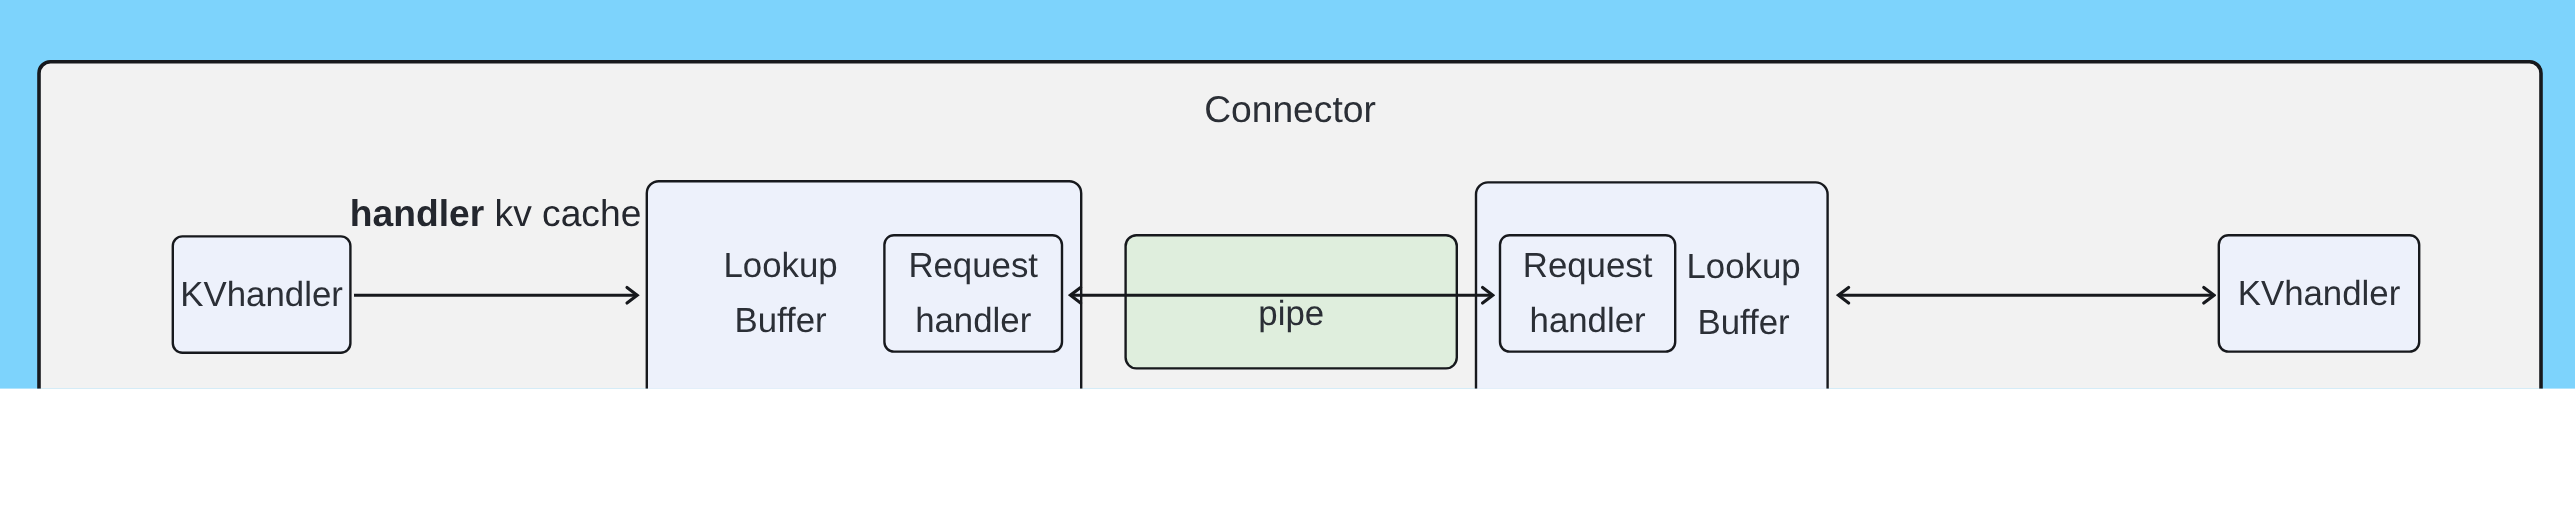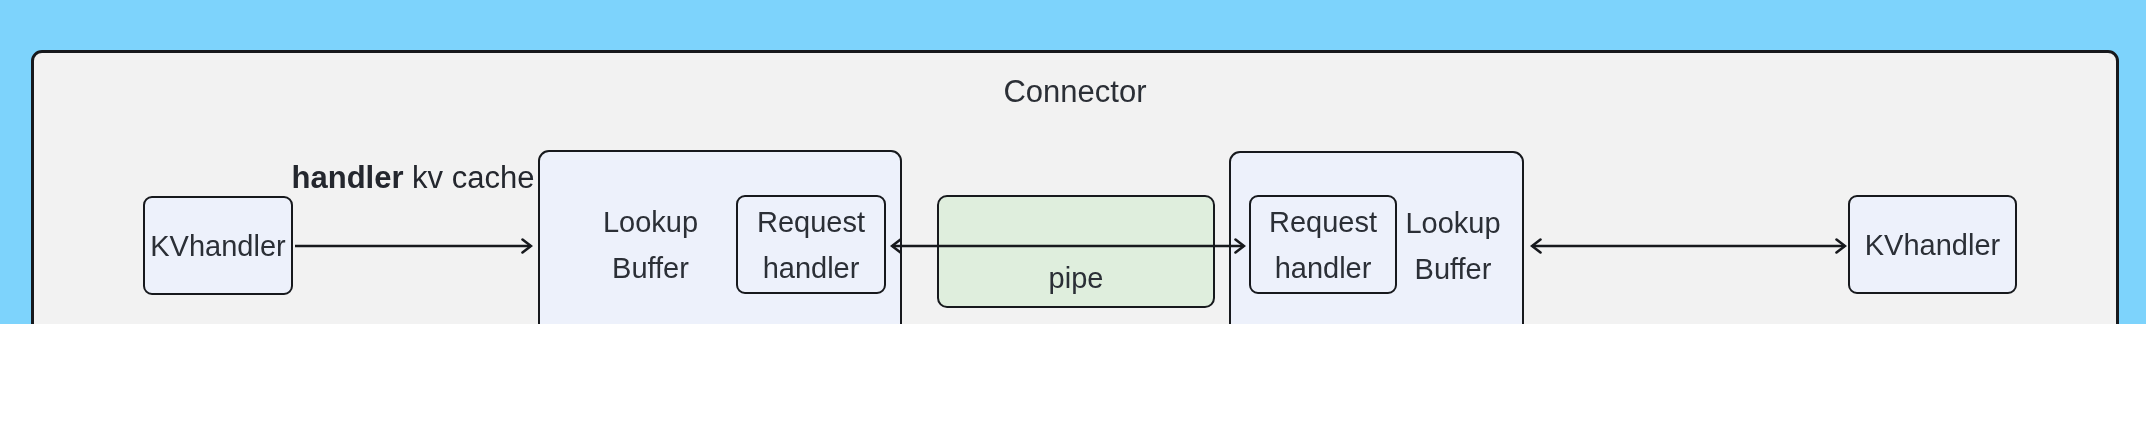--- a/index.html
+++ b/index.html
@@ -83,21 +83,21 @@
     position:absolute;
     left:937px;top:195px;width:278px;height:113px;
     background:var(--c-pipe_fill,#dfeedd);
     border:2.6px solid var(--c-border,#17191d);
     border-radius:10px;
     display:flex;
     align-items:flex-end;
     justify-content:center;
     font-size:29px;
     line-height:32px;
-    padding-bottom:12px;
+    padding-bottom:28px;
   }
   .edge-label{
     position:absolute;
     top:158px;
     font-size:31px;
     line-height:40px;
     text-align:center;
     white-space:nowrap;
     color:#24272e;
   }

